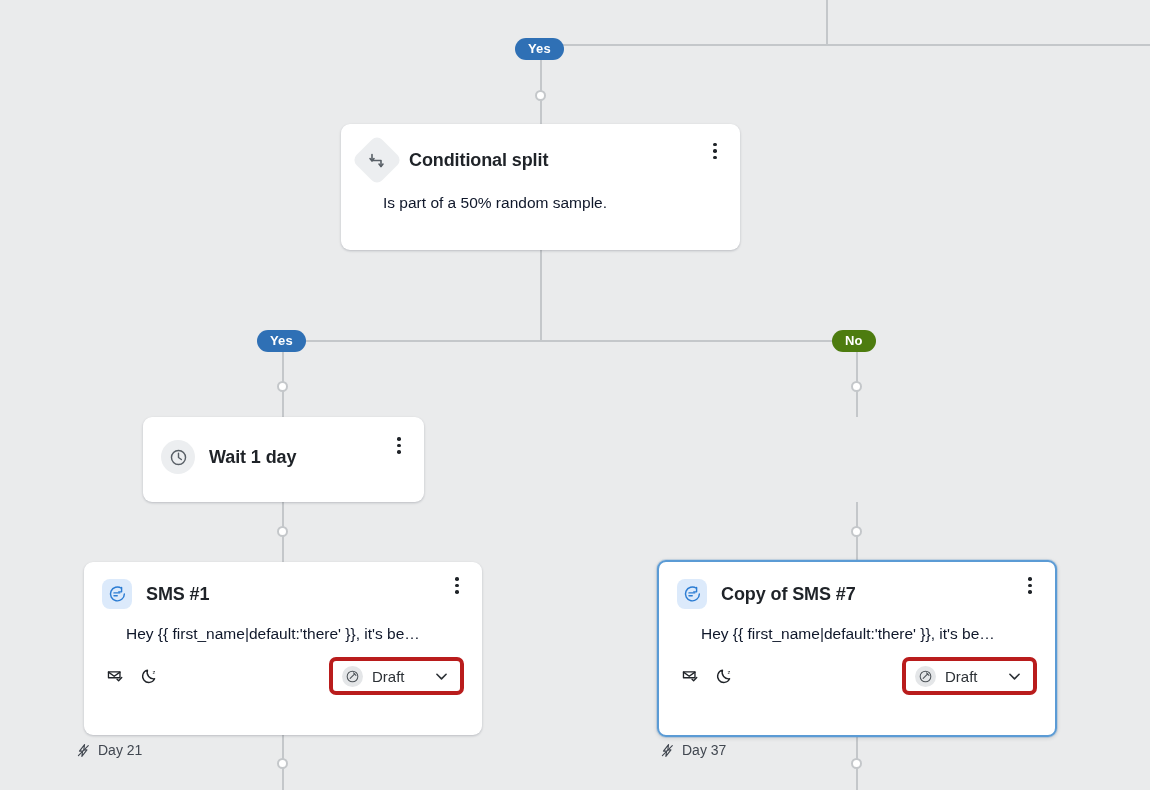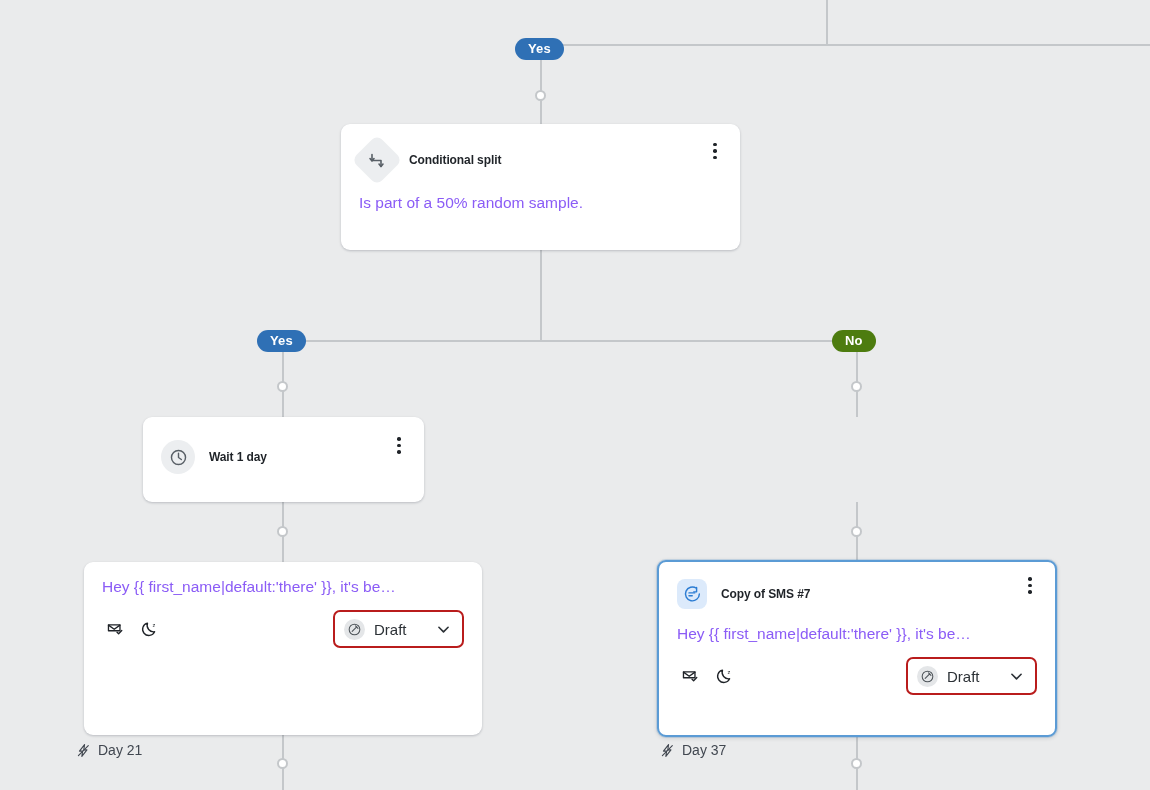--- a/index.html
+++ b/index.html
@@ -74,21 +74,21 @@
     box-shadow: 0 0 0 1px rgba(91,155,213,.25), 0 1px 4px rgba(16,24,40,.16);
   }
 
   .card-head {
     display: flex;
     align-items: center;
     padding: 18px 18px 0 18px;
     position: relative;
   }
   .card-title {
-    font-size: 12px;
+    font-size: 18px;
     font-weight: 700;
     color: #1f2328;
     letter-spacing: -.1px;
   }
 
   
   .ico-diamond {
     width: 36px; height: 36px;
     background: #eceef0;
     transform: rotate(45deg);
@@ -134,24 +134,25 @@
   }
   .kebab i {
     display: block;
     width: 3.5px; height: 3.5px;
     border-radius: 50%;
     background: #1f2328;
   }
 
   .card-body {
     font-size: 15.5px;
-    color: #8b5cf6;
+    color: #0f172a;
     padding: 16px 18px 0 18px;
     white-space: nowrap;
     overflow: hidden;
+    margin-left: 24px;
   }
 
   .card-foot {
     display: flex;
     align-items: center;
     padding: 14px 18px 16px 18px;
   }
   .foot-icons { display: flex; align-items: center; gap: 8px; }
   .foot-icons .fi {
     width: 26px; height: 26px;
@@ -160,21 +161,21 @@
     cursor: pointer;
   }
 
   .status-select {
     margin-left: auto;
     display: flex;
     align-items: center;
     gap: 9px;
     height: 38px;
     padding: 0 10px 0 9px;
-    border: 2px solid #b91c1c;
+    border: 4px solid #b91c1c;
     border-radius: 7px;
     background: #fff;
     cursor: pointer;
   }
   .status-dot {
     width: 21px; height: 21px;
     border-radius: 50%;
     background: #e4e6e8;
     display: flex; align-items: center; justify-content: center;
     flex: 0 0 auto;
@@ -265,20 +266,36 @@
       <span class="kebab">
         <i></i>
           <i></i>
           <i></i>
       </span>
     </div>
   </div>
 
 
   <div class="card" style="left:84px; top:562px; width:398px; height:173px;">
+    <div class="card-head" style="padding-top:17px;">
+      <div class="ico-sq-blue">
+        <svg width="19" height="19" viewBox="0 0 20 20" fill="none" stroke="#2b7cd3" stroke-width="1.5" stroke-linecap="round" stroke-linejoin="round">
+          <path d="M17.2 9.4a7.3 7.3 0 1 1-3.1-6"></path>
+          <path d="M14.3 2.6 V7.2 h-3"></path>
+          <path d="M6.3 8.3 h6"></path>
+          <path d="M6.3 11.3 h3.4"></path>
+        </svg>
+      </div>
+      <span class="card-title">SMS #1</span>
+      <span class="kebab">
+        <i></i>
+          <i></i>
+          <i></i>
+      </span>
+    </div>
     <div class="card-body">Hey {{ first_name|default:'there' }}, it's be…</div>
     <div class="card-foot">
       <div class="foot-icons">
         <span class="fi">
           <svg width="19" height="19" viewBox="0 0 20 20" fill="none" stroke="#1f2328" stroke-width="1.4" stroke-linecap="round" stroke-linejoin="round">
             <path d="M2.6 5.1h12.1v6.2H2.6z"></path>
             <path d="M2.6 5.4 8.65 9.7 14.7 5.4"></path>
             <path d="M11.6 12.8 13.3 14.5 16.6 11.1"></path>
           </svg>
         </span>

